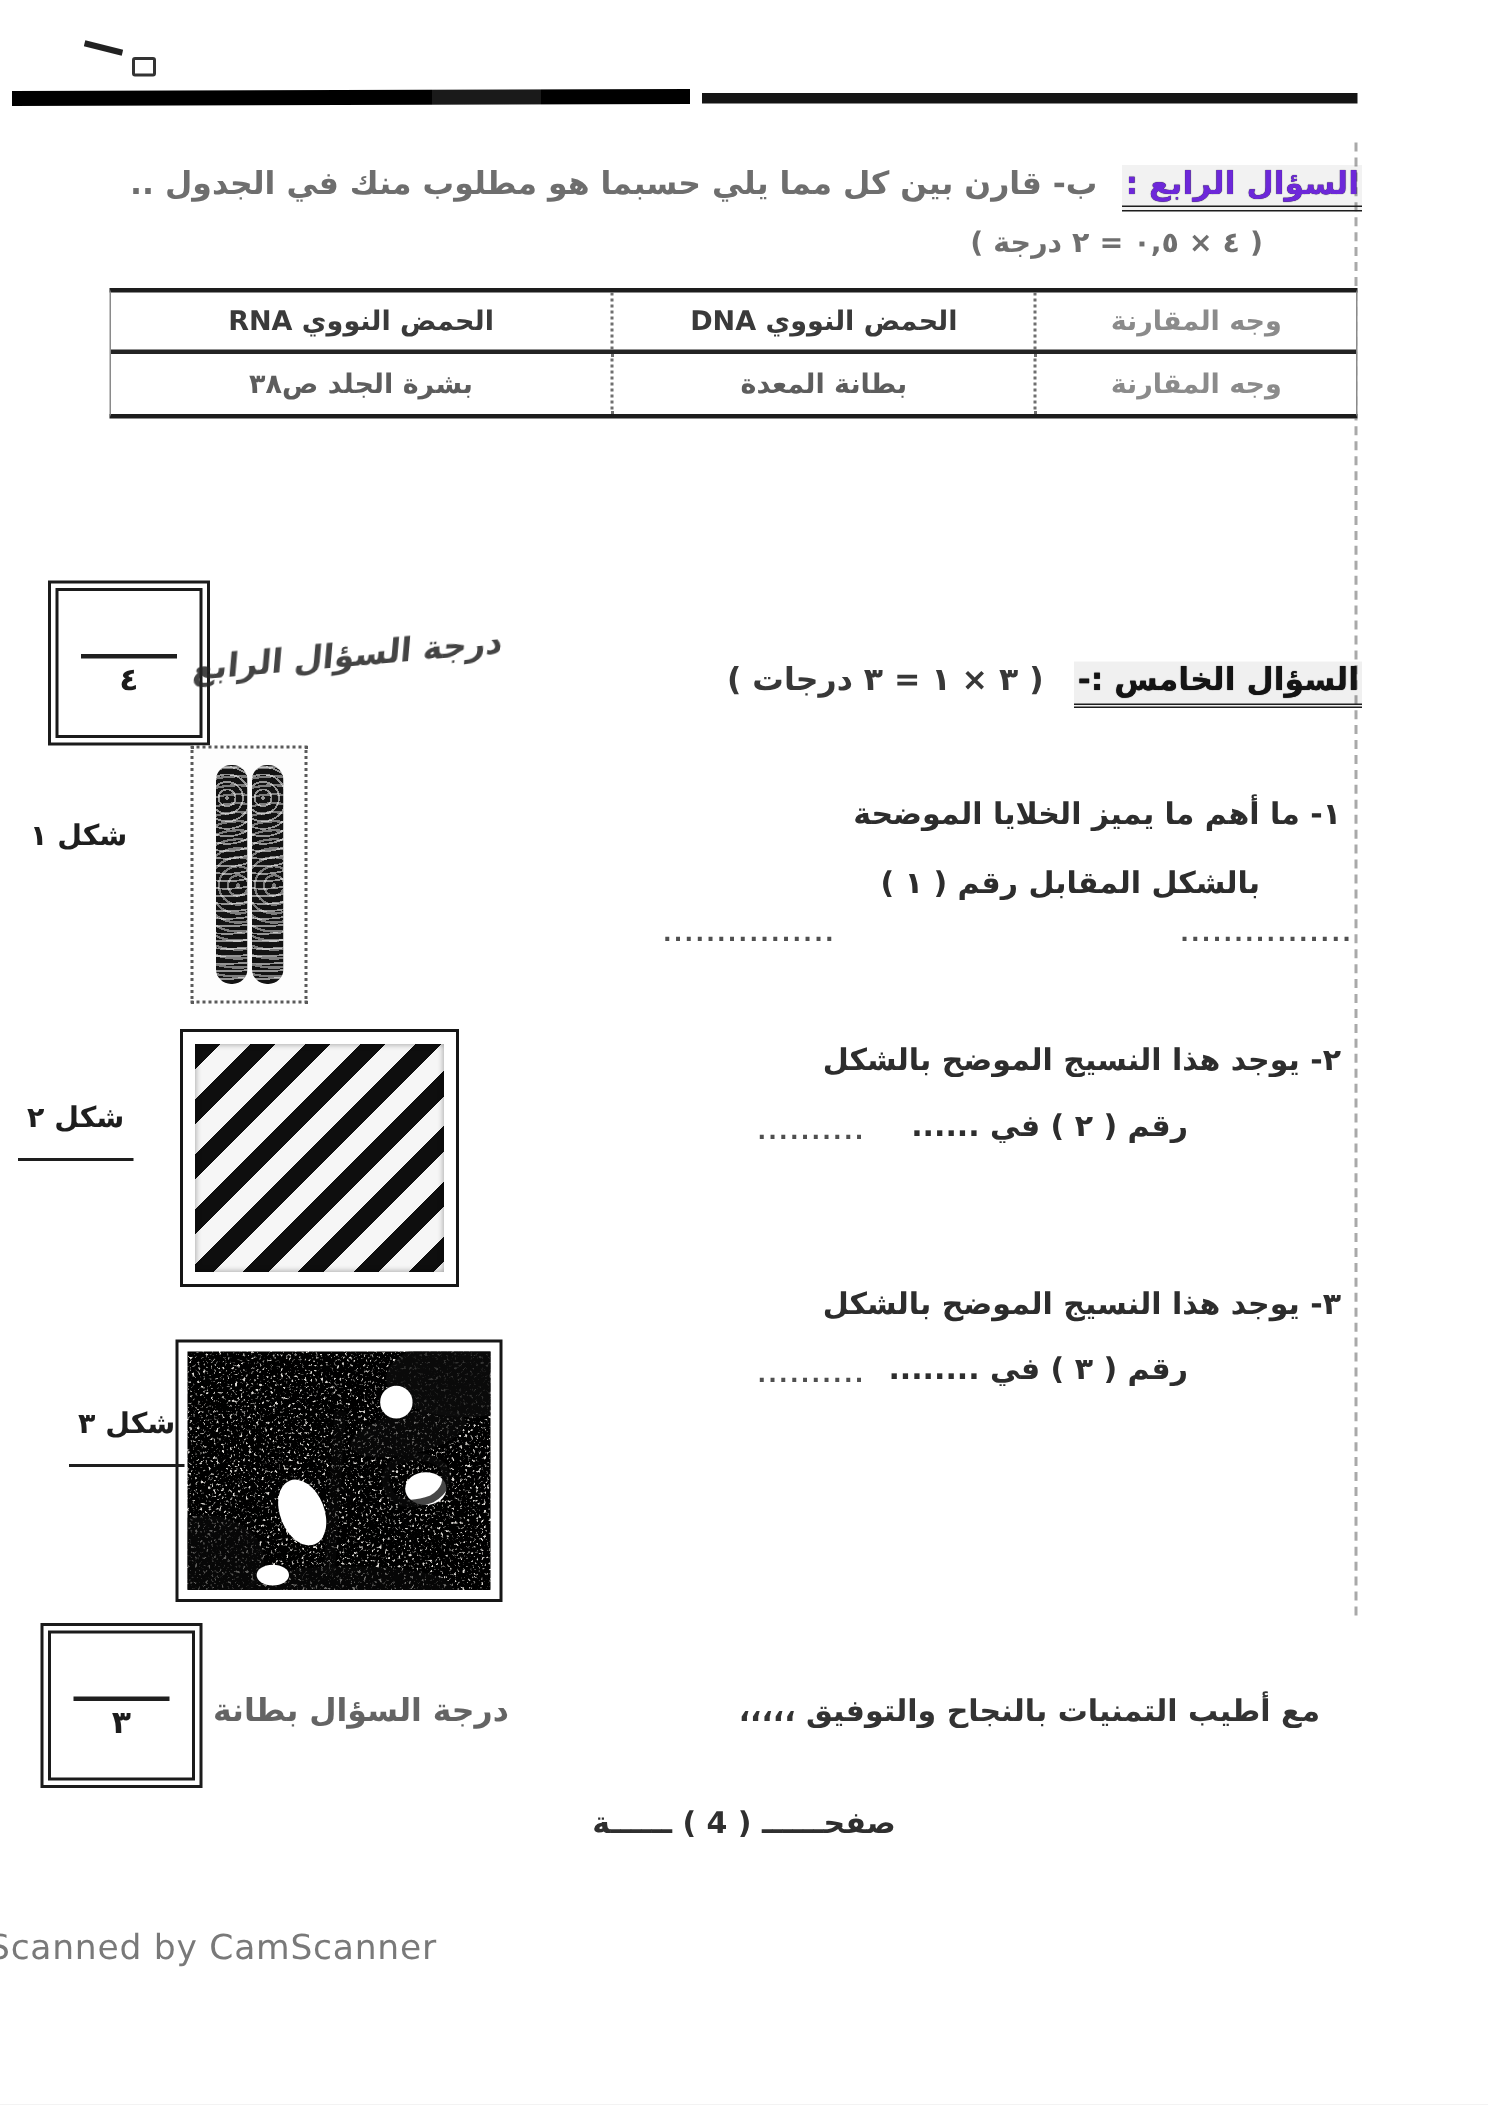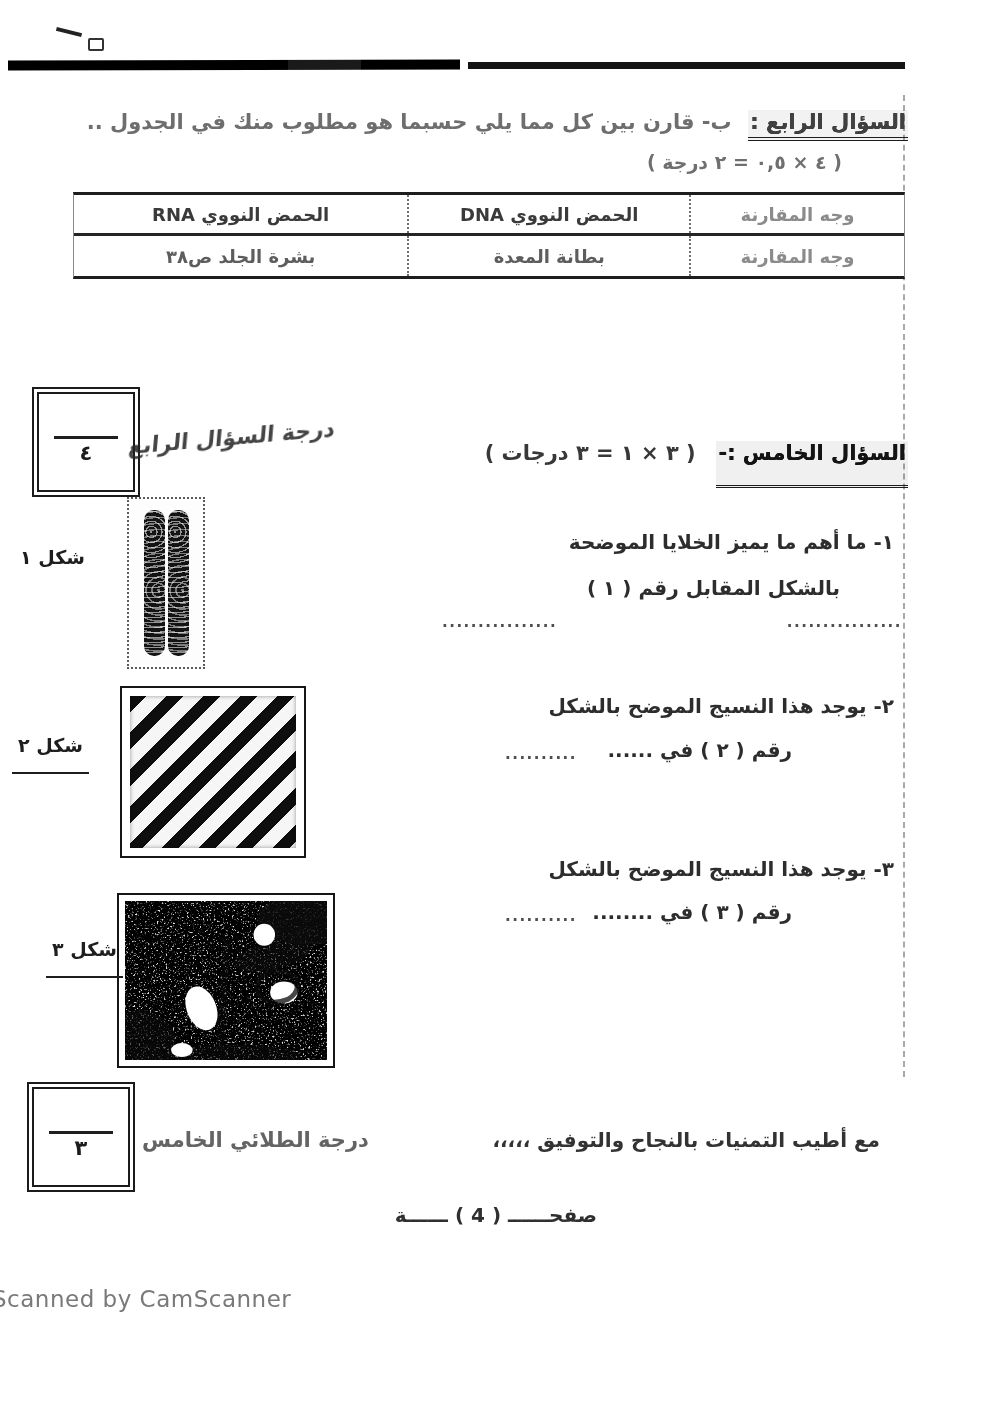--- a/index.html
+++ b/index.html
@@ -13,21 +13,21 @@
   
   .strip1{position:absolute;left:8px;top:60px;width:452px;height:10px;
     background:linear-gradient(90deg,#000 0 62%,#1a1a1a 62% 78%,#000 78% 100%);transform:skewY(-0.15deg);}
   .strip2{position:absolute;left:468px;top:62px;width:437px;height:7px;background:#141414;}
   .corner-mark-a{position:absolute;left:56px;top:30px;width:26px;height:4px;background:#222;transform:rotate(14deg);}
   .corner-mark-b{position:absolute;left:88px;top:38px;width:12px;height:9px;border:2px solid #333;border-radius:2px;}
   .right-dash{position:absolute;left:903px;top:95px;height:982px;width:0;border-left:2px dashed #555;opacity:.5;}
 
   
   .q4-line{top:110px;right:84px;font-size:21px;color:#333;}
-  .q4-title-hl{font-weight:800;color:#404040;border-bottom:4px double #1d1d1d;padding:0 2px 3px;
+  .q4-title-hl{font-weight:800;color:#6d28d9;border-bottom:4px double #1d1d1d;padding:0 2px 3px;
     background:rgba(0,0,0,.05);text-shadow:0 0 .6px #000;}
   .q4-prompt-txt{margin-right:10px;font-weight:600;color:#4a4a4a;opacity:.8;filter:blur(.25px);}
   .q4-marks{top:151px;right:150px;font-size:19px;font-weight:700;color:#4c4c4c;opacity:.8;}
 
   
   .cmp-table{position:absolute;top:192px;right:87px;width:830px;
     border-top:3px solid #1d1d1d;border-bottom:3px solid #1d1d1d;
     border-right:1px solid #8a8a8a;border-left:1px solid #8a8a8a;background:#fff;}
   .tr{display:flex;border-bottom:3px solid #242424;}
   .tr:last-child{border-bottom:none;}
@@ -47,21 +47,21 @@
     font-size:21px;font-weight:800;color:#1c1c1c;}
   .sb-q4{left:37px;top:392px;}
   .sb-q5{left:32px;top:1087px;}
   .handwr{position:absolute;left:128px;top:424px;width:235px;font-size:22px;font-weight:800;color:#242424;
     transform:rotate(-5deg) skewX(-10deg);letter-spacing:1px;opacity:.85;filter:blur(.4px);text-align:left;}
   .q5-score-label{position:absolute;left:142px;top:1128px;font-size:21px;font-weight:700;
     color:#4a4a4a;opacity:.85;filter:blur(.3px);}
 
   
   .q5-head{top:441px;right:84px;font-size:21px;}
-  .q5-title-hl{font-weight:800;color:#141414;border-bottom:3px double #1d1d1d;padding:0 2px 20px;
+  .q5-title-hl{font-weight:800;color:#141414;border-bottom:3px double #1d1d1d;padding:0 2px 4px;
     background:rgba(0,0,0,.06);text-shadow:0 0 .6px #000;}
   .q5-marks-txt{margin-right:14px;font-weight:700;color:#383838;}
   .q5-instr{top:487px;right:84px;font-size:20px;font-weight:700;color:#2e2e2e;
     border-bottom:2.5px solid #3a3a3a;padding-bottom:3px;opacity:.85;}
 
   .qline{font-size:20px;font-weight:700;color:#2d2d2d;filter:blur(.15px);}
   .q1-l1{top:530px;right:98px;} .q1-l2{top:576px;right:152px;}
   .q2-l1{top:694px;right:98px;} .q2-l2{top:738px;right:200px;}
   .q3-l1{top:857px;right:98px;} .q3-l2{top:900px;right:200px;}
   .dots{font-size:15px;color:#4f4f4f;letter-spacing:1.5px;font-weight:700;}
@@ -182,19 +182,19 @@
       <ellipse cx="58" cy="150" rx="11" ry="7" fill="#ffffff"></ellipse>
       <path d="M140 75 q18 -10 34 2 q6 14 -8 22 q-22 8 -30 -6 q-4 -10 4 -18 z" fill="none" stroke="rgba(10,10,10,0.75)" stroke-width="5"></path>
     </svg>
   </div>
   <div class="abs fig-label fig-underline f3-lab">شكل ٣</div>
 
   <div class="score-box sb-q5">
     <div class="line"></div>
     <div class="val">٣</div>
   </div>
-  <div class="q5-score-label">درجة الطلائي الخامس</div>
+  <div class="q5-score-label">درجة السؤال بطانة</div>
 
   <div class="abs closing">مع أطيب التمنيات بالنجاح والتوفيق ،،،،،</div>
   <div class="page-num">صفحــــــ ( 4 ) ــــــة</div>
   <div class="watermark">Scanned by CamScanner</div>
 
 </div>
 
 </body></html>

